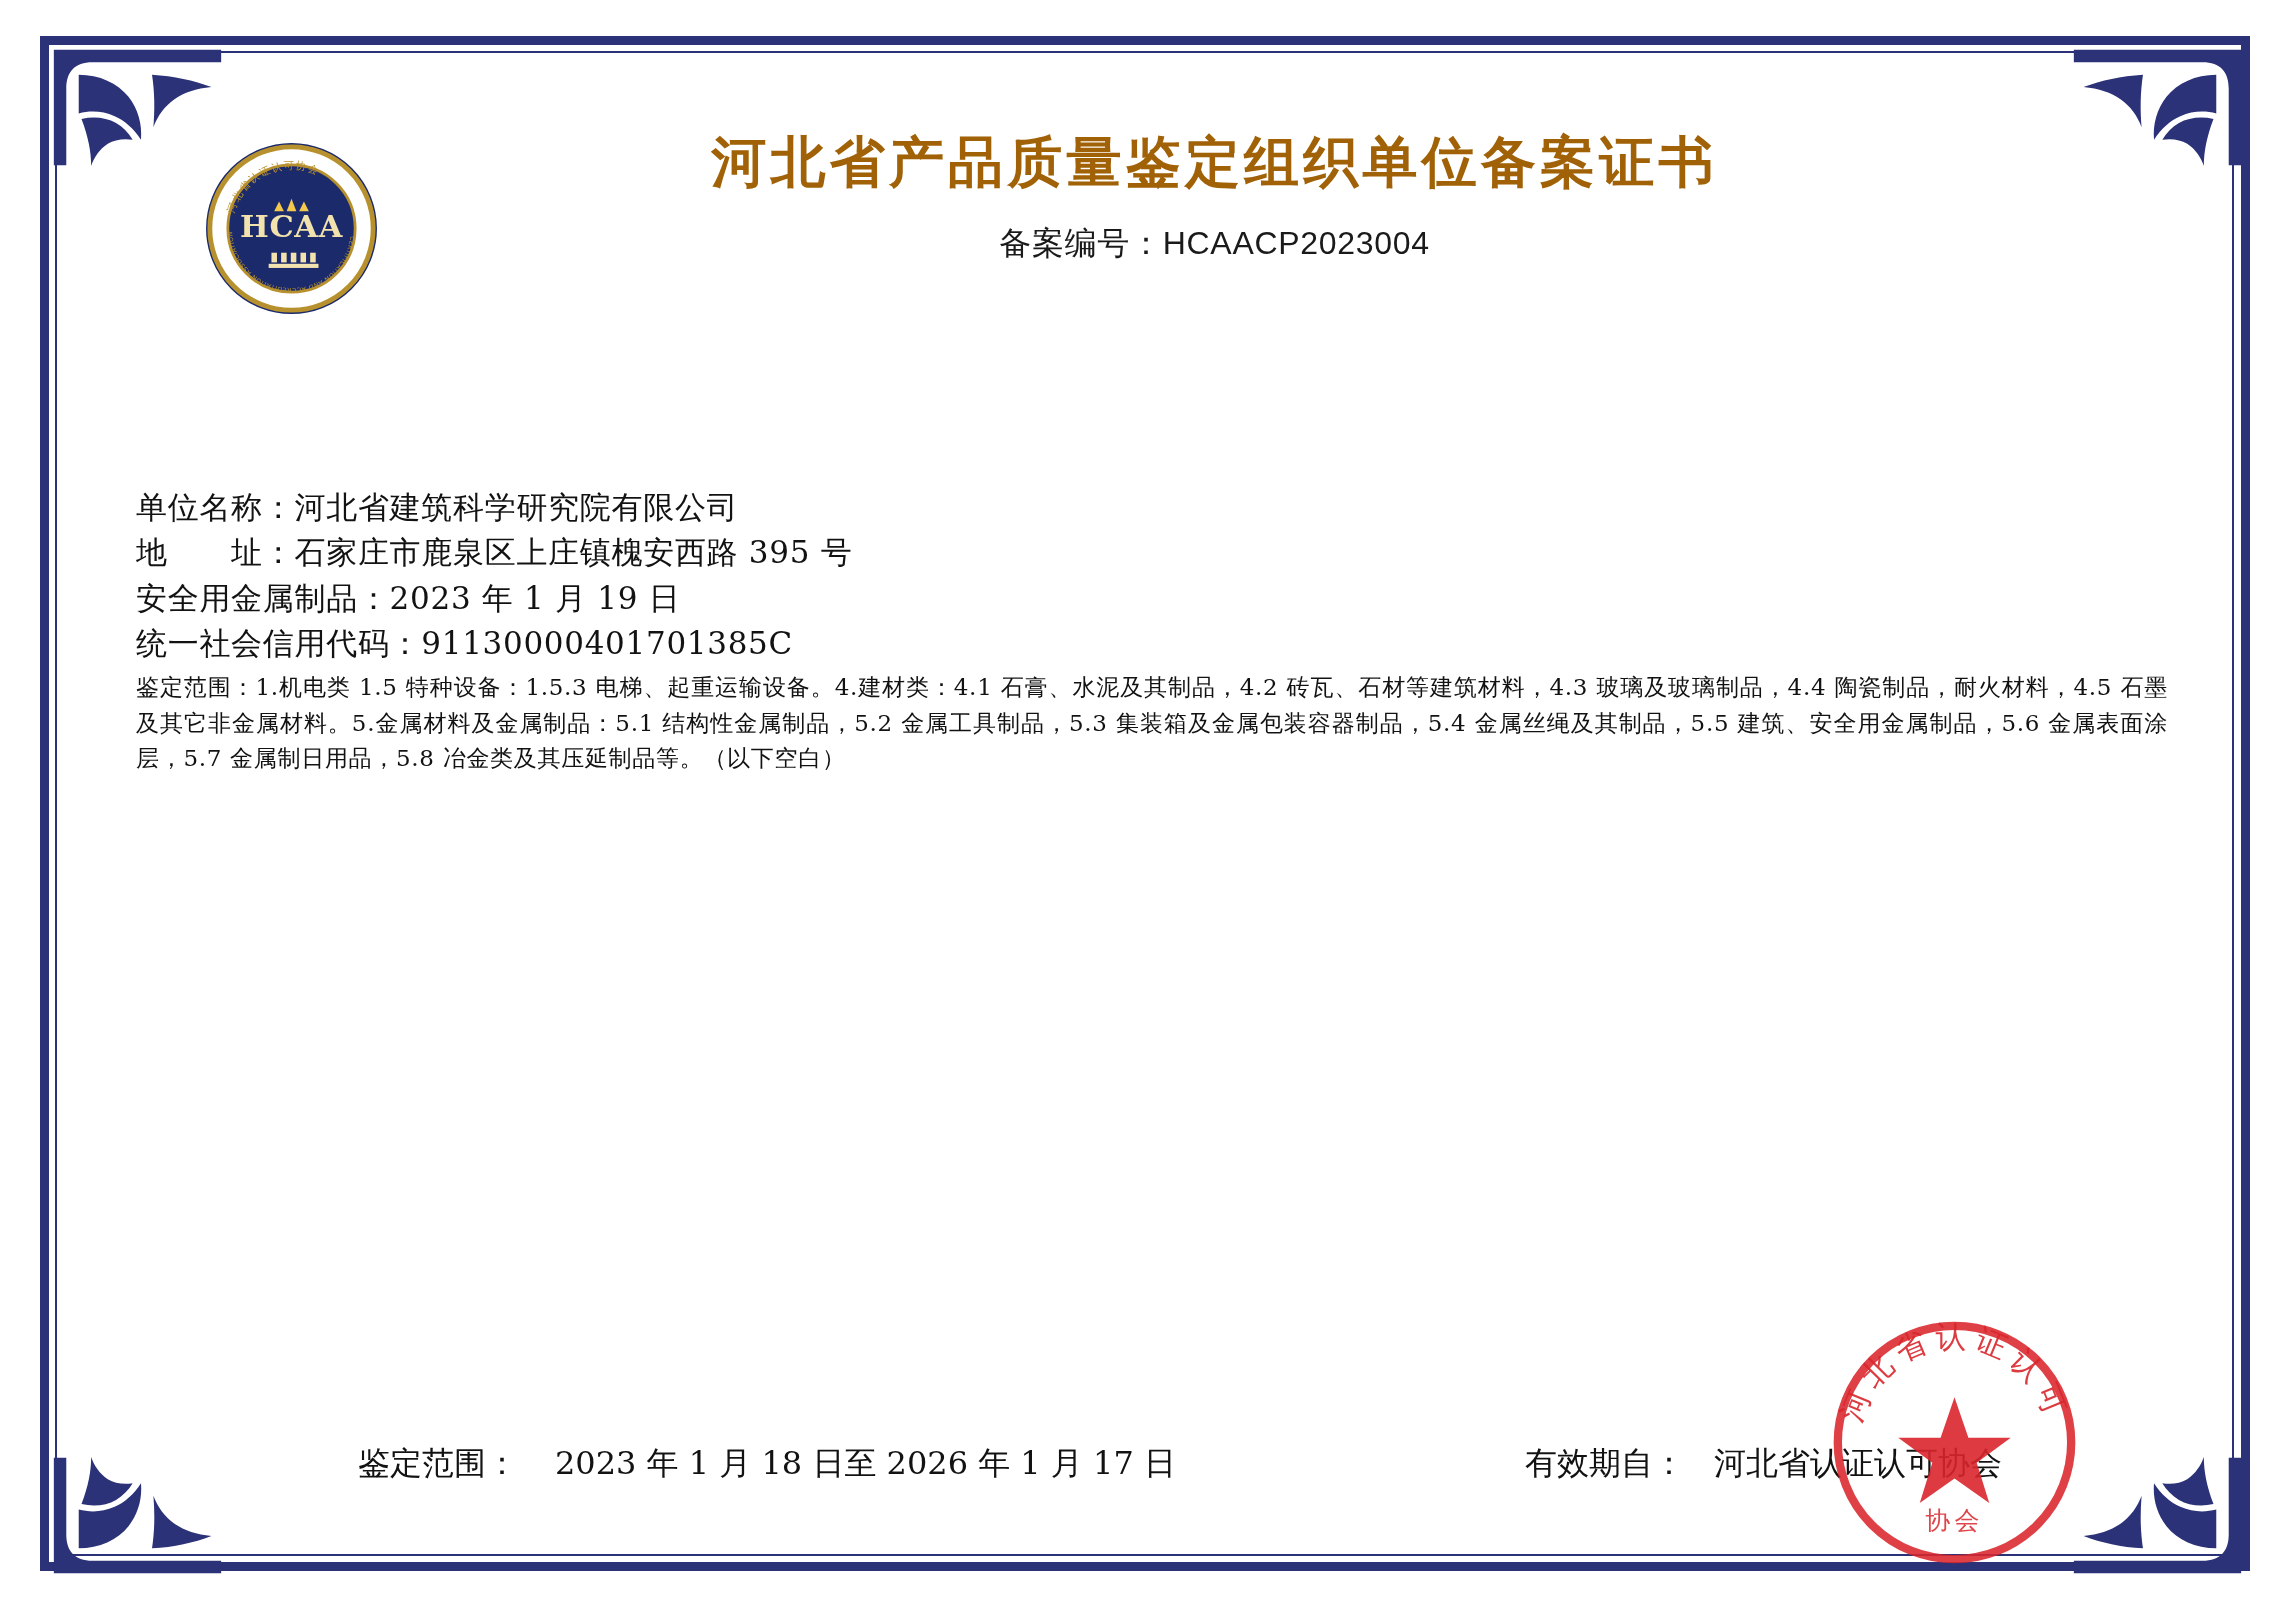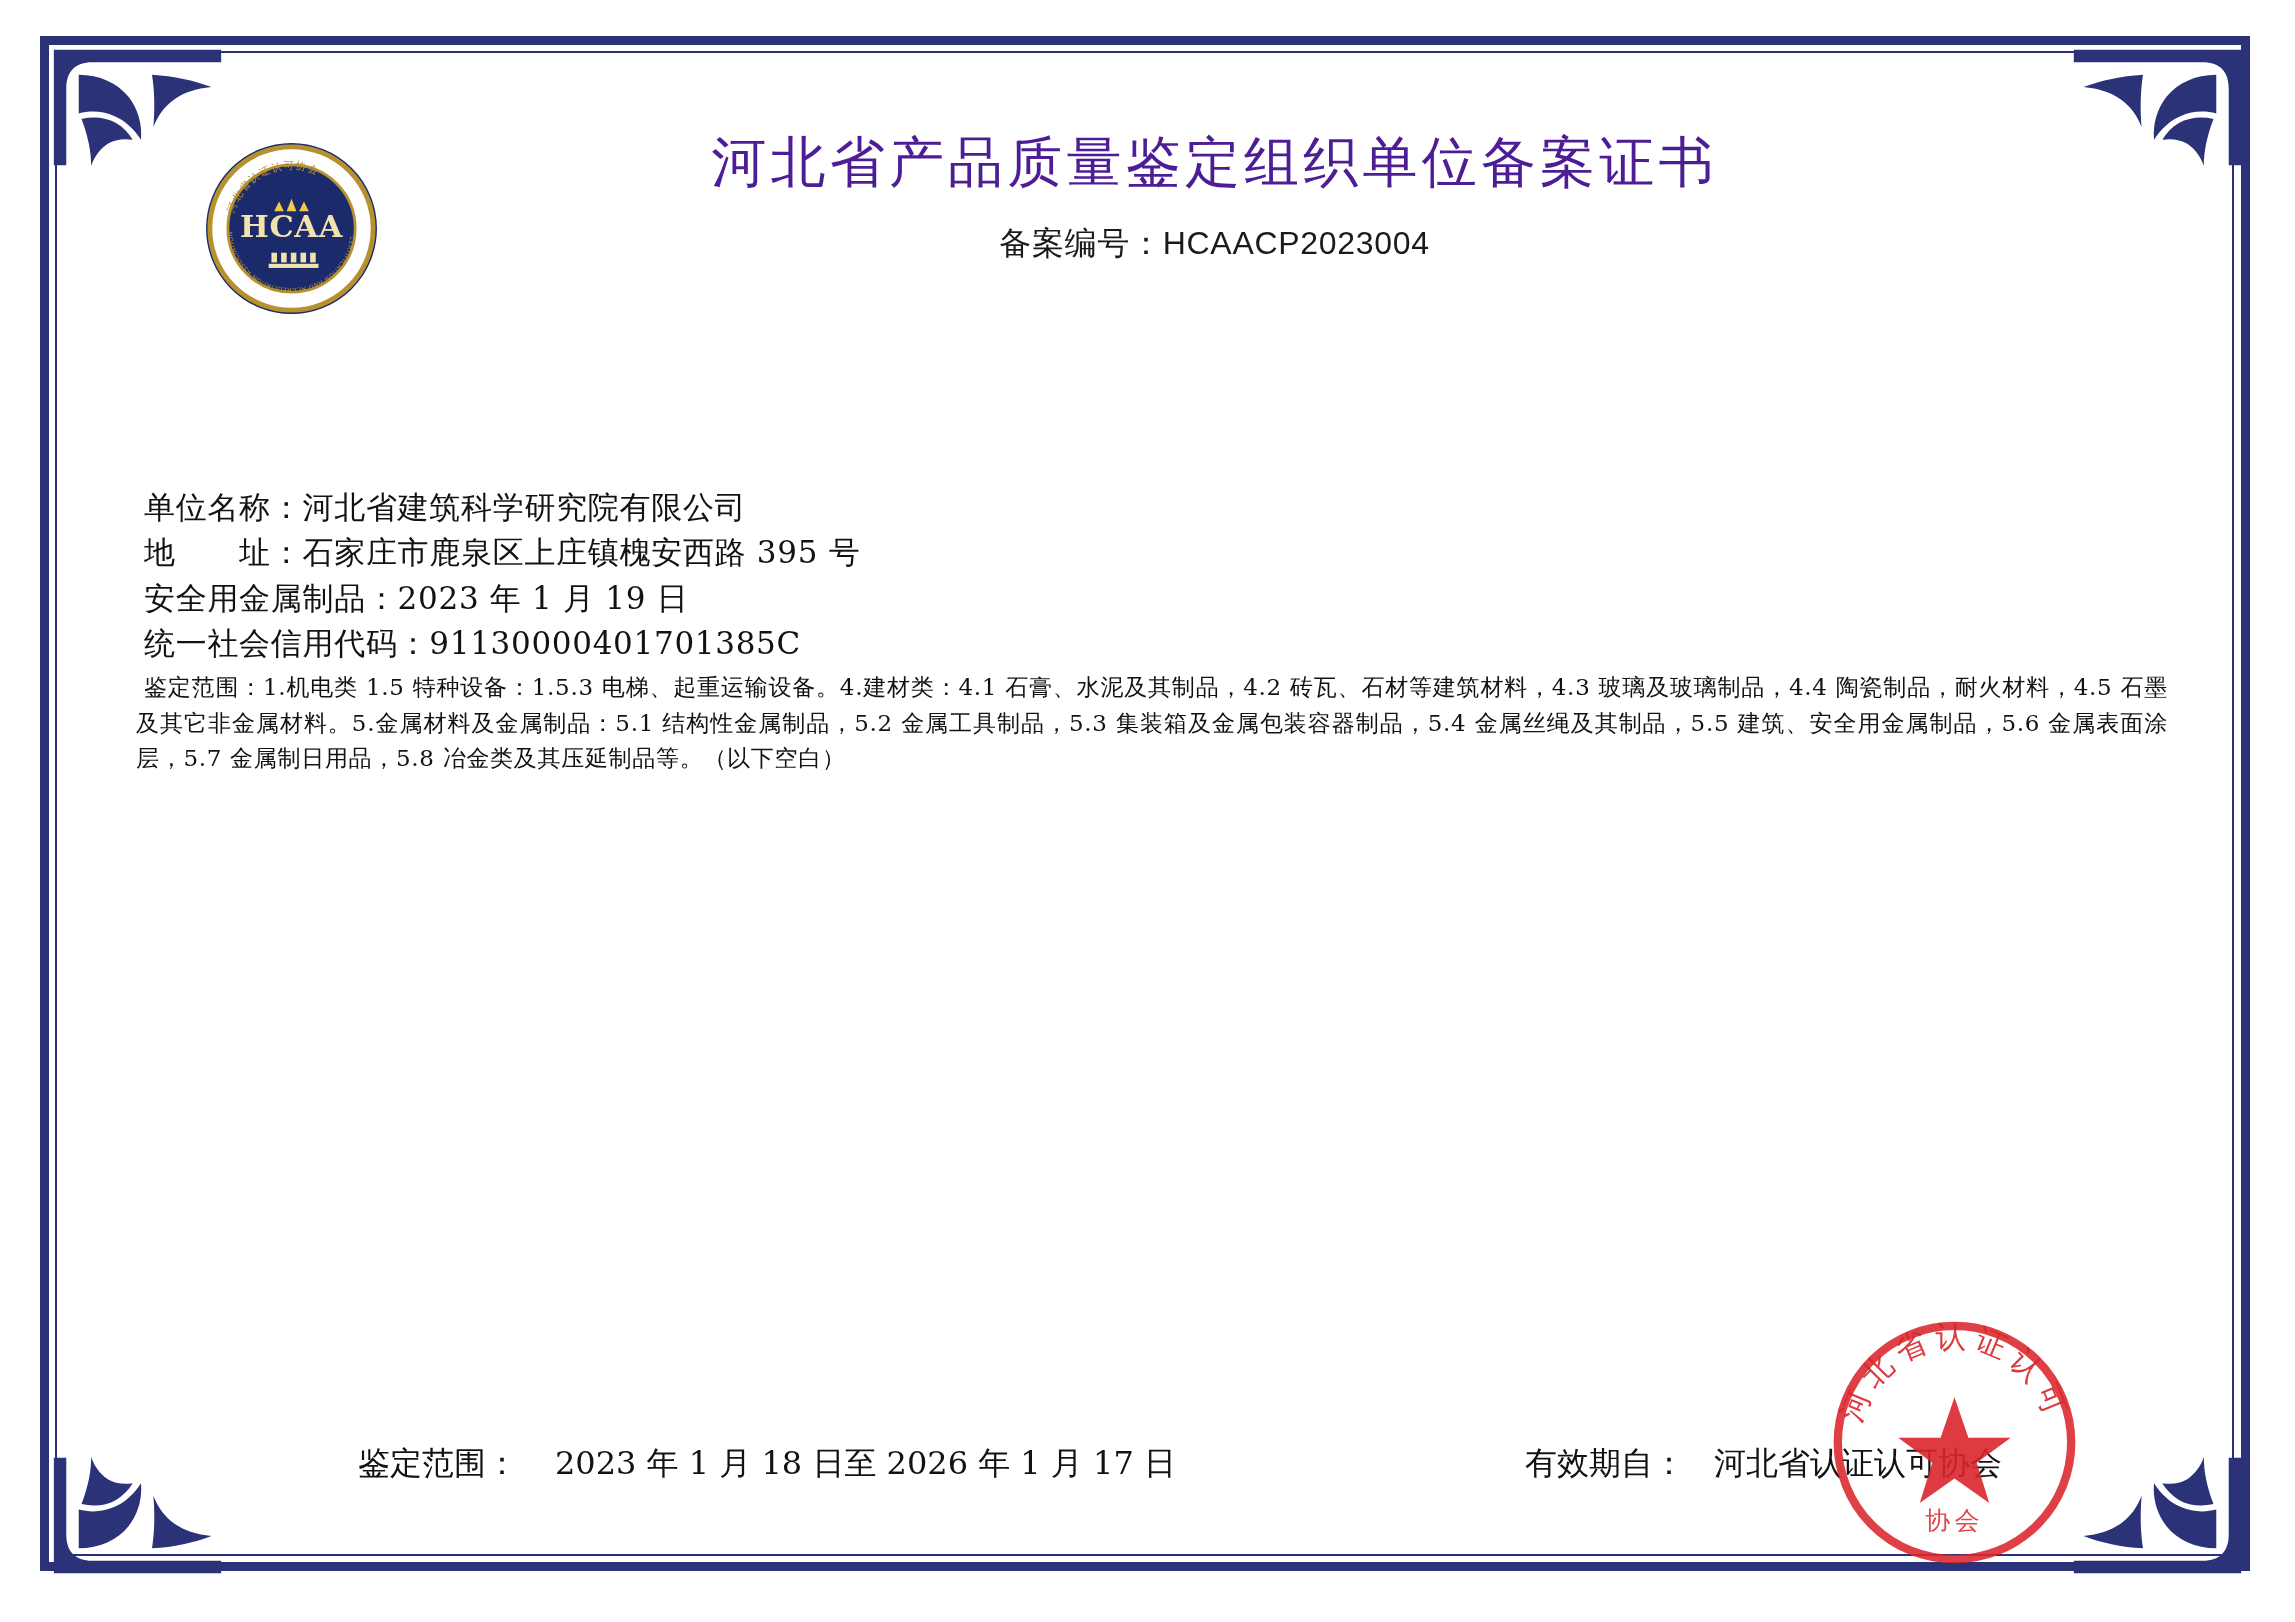--- a/index.html
+++ b/index.html
@@ -74,23 +74,23 @@
   .title-block {
     position: absolute;
     left: 250px;
     top: 7px;
     width: 1637px;
     text-align: center;
   }
   .main-title {
     font-family: "DejaVu Serif", "Liberation Serif", serif;
     font-size: 55px;
-    font-weight: 400;
+    font-weight: 700;
     letter-spacing: 4.2px;
-    color: #4c1d95;
+    color: #a16207;
     line-height: 1.25;
     white-space: nowrap;
   }
   .reg-number {
     margin-top: 25px;
     font-family: "Liberation Sans", sans-serif;
     font-size: 32px;
     color: #1a1a1a;
     letter-spacing: 0.7px;
   }
@@ -105,21 +105,20 @@
   .field-line {
     font-size: 31px;
     line-height: 1.46;
     color: #121212;
     white-space: nowrap;
     font-family: "DejaVu Serif", "Liberation Serif", serif;
   }
   .field-label {
     font-weight: 400;
     letter-spacing: 0.7px;
-    margin-left: 8px;
   }
   .field-label.spaced {
     letter-spacing: 0.7px;
   }
   .field-value {
     letter-spacing: 0.7px;
   }
   .scope-block {
     margin-top: 4.2px;
     font-size: 23px;

